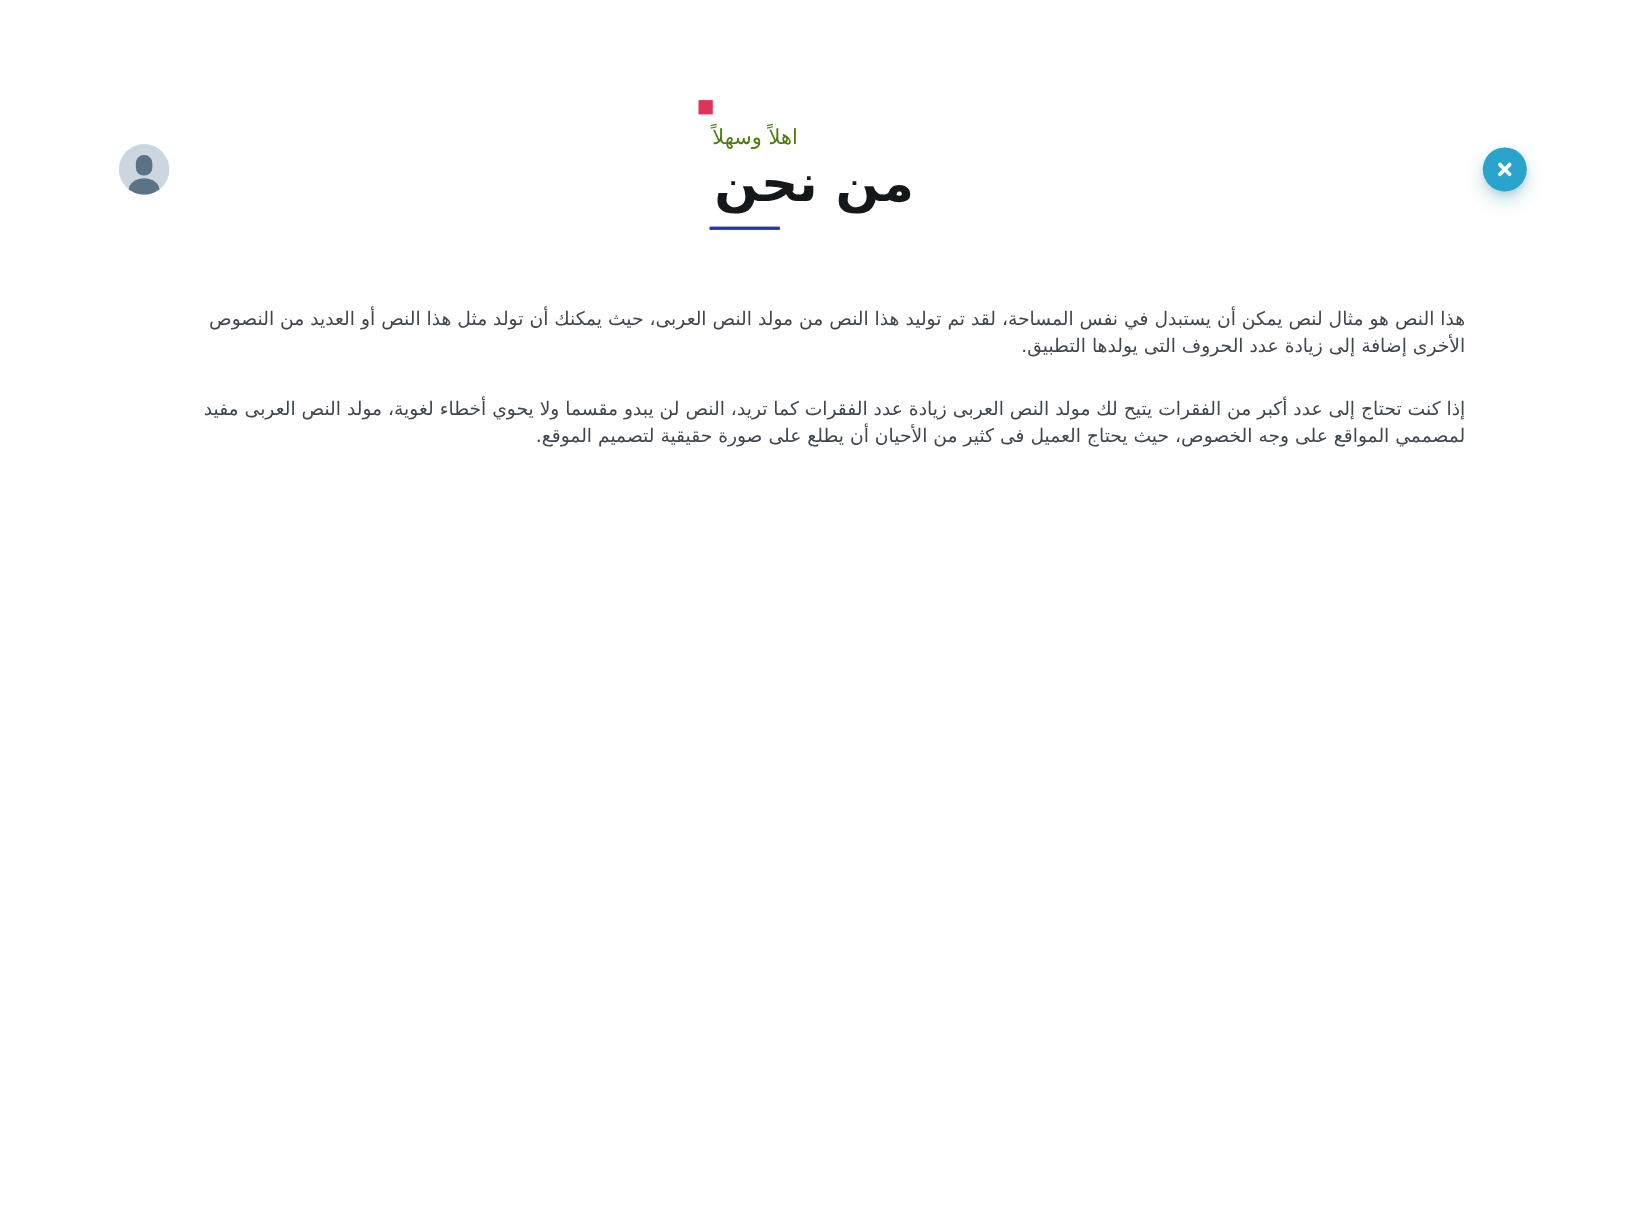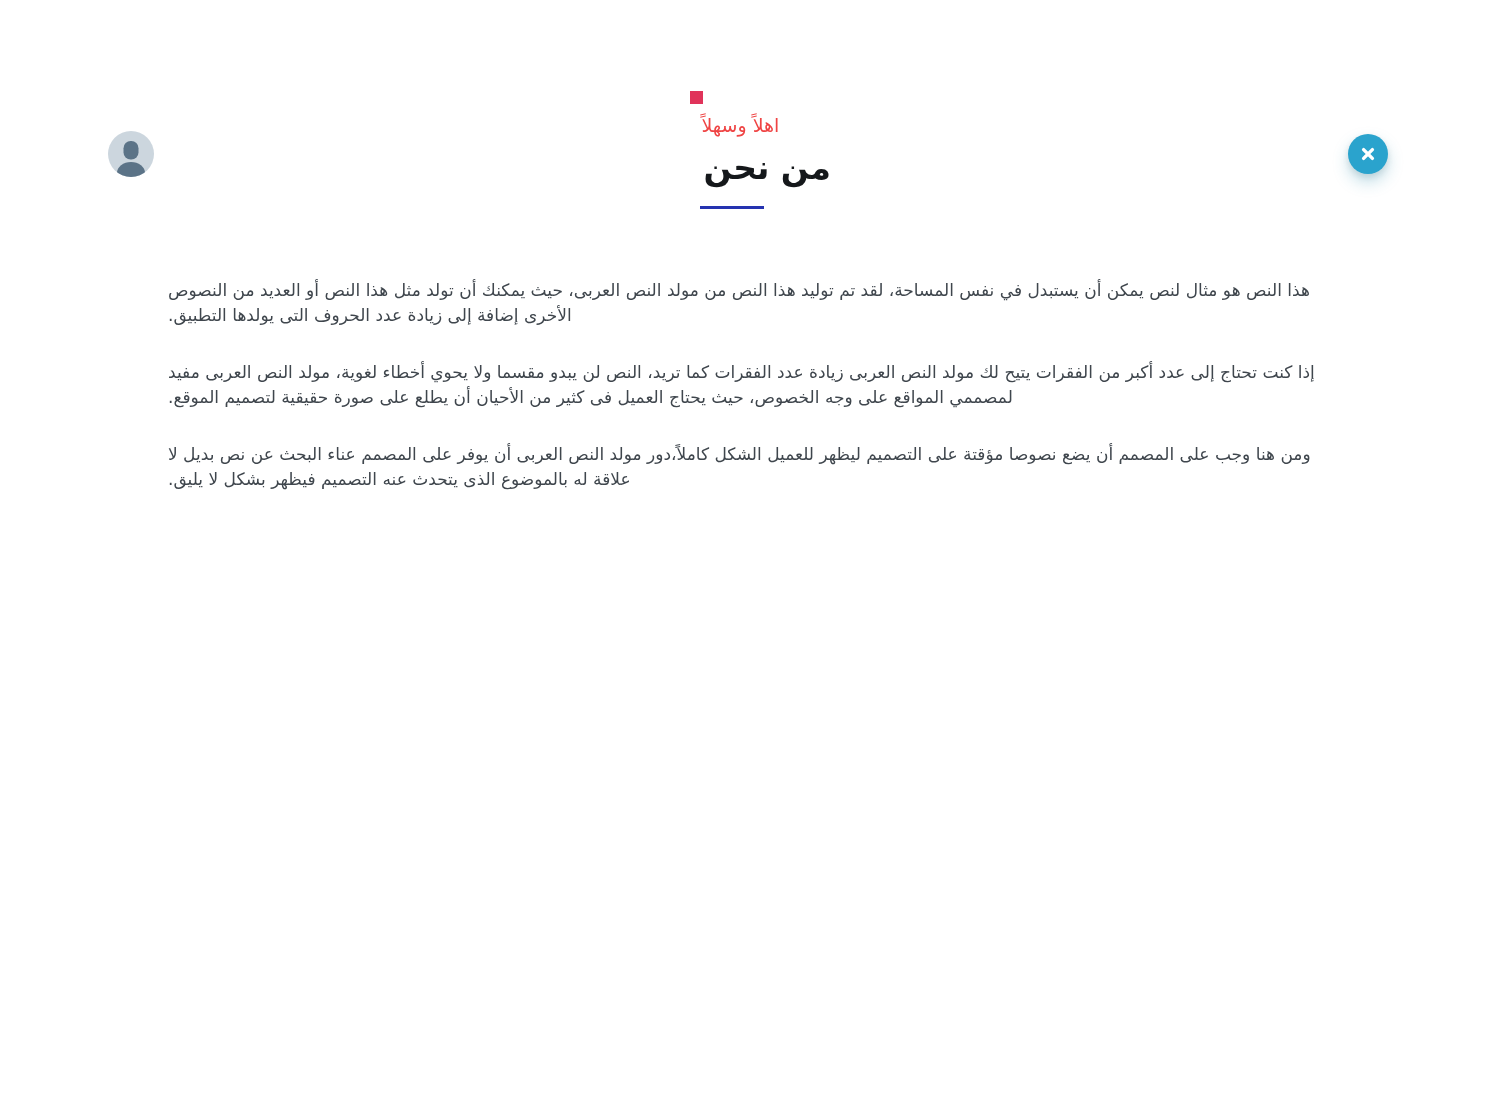--- a/index.html
+++ b/index.html
@@ -39,40 +39,40 @@
     white-space: nowrap;
   }
   .accent-square {
     width: 13px; height: 13px;
     background: #e0335a;
     display: block;
   }
   .welcome {
     margin-top: 9px; margin-left: 12px;
     font-size: 19px; line-height: 24px;
-    color: #ef4444;
+    color: #4d7c0f;
   }
   .title {
     margin-top: 2px; margin-left: 14px;
-    font-size: 33px; line-height: 58px;
+    font-size: 47px; line-height: 58px;
     font-weight: bold;
     color: #15181b;
   }
   .title-underline {
     display: block;
     width: 64px; height: 3px;
     margin-top: 9px; margin-left: 10px;
     background: #2533b0;
   }
 
   
   .content {
     position: absolute;
     left: 168px; right: 168px; top: 278px;
-    direction: rtl; text-align: left;
+    direction: rtl; text-align: right;
     font-size: 17px; line-height: 25px;
     color: #3f464d;
   }
   .content p { margin: 0 0 32px 0; }
 </style>
 </head>
 <body>
 
 <div class="page">
 
@@ -104,16 +104,15 @@
   <header class="hero">
     <span class="accent-square"></span>
     <div class="welcome">اهلاً وسهلاً</div>
     <h1 class="title">من نحن</h1>
     <span class="title-underline"></span>
   </header>
 
   <main class="content">
     <p>هذا النص هو مثال لنص يمكن أن يستبدل في نفس المساحة، لقد تم توليد هذا النص من مولد النص العربى، حيث يمكنك أن تولد مثل هذا النص أو العديد من النصوص الأخرى إضافة إلى زيادة عدد الحروف التى يولدها التطبيق.</p>
     <p>إذا كنت تحتاج إلى عدد أكبر من الفقرات يتيح لك مولد النص العربى زيادة عدد الفقرات كما تريد، النص لن يبدو مقسما ولا يحوي أخطاء لغوية، مولد النص العربى مفيد لمصممي المواقع على وجه الخصوص، حيث يحتاج العميل فى كثير من الأحيان أن يطلع على صورة حقيقية لتصميم الموقع.</p>
-    <p>ومن هنا وجب على المصمم أن يضع نصوصا مؤقتة على التصميم ليظهر للعميل الشكل كاملاً،دور مولد النص العربى أن يوفر على المصمم عناء البحث عن نص بديل لا علاقة له بالموضوع الذى يتحدث عنه التصميم فيظهر بشكل لا يليق.</p>
   </main>
 
 </div>
 
 </body></html>

